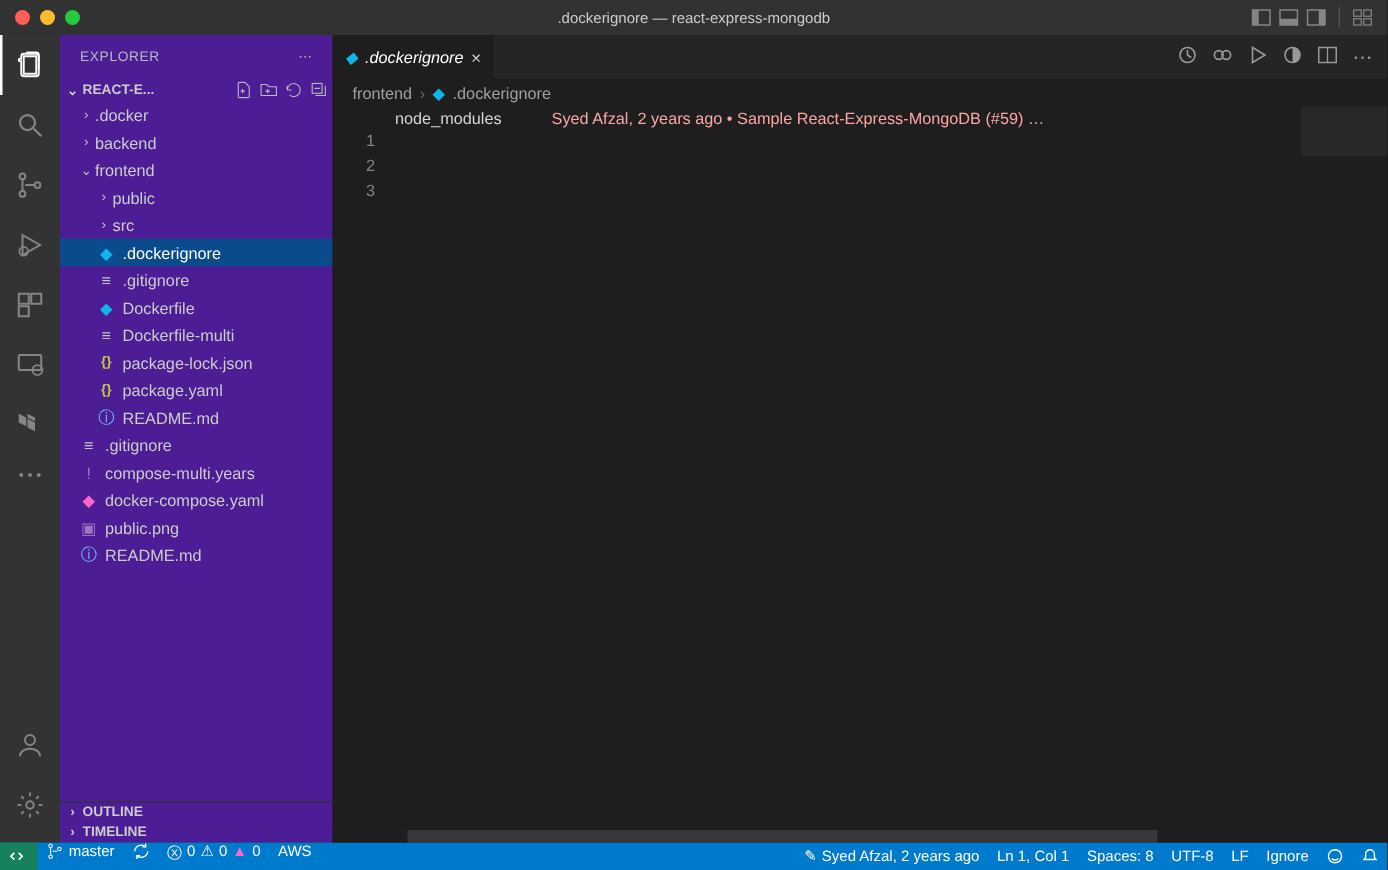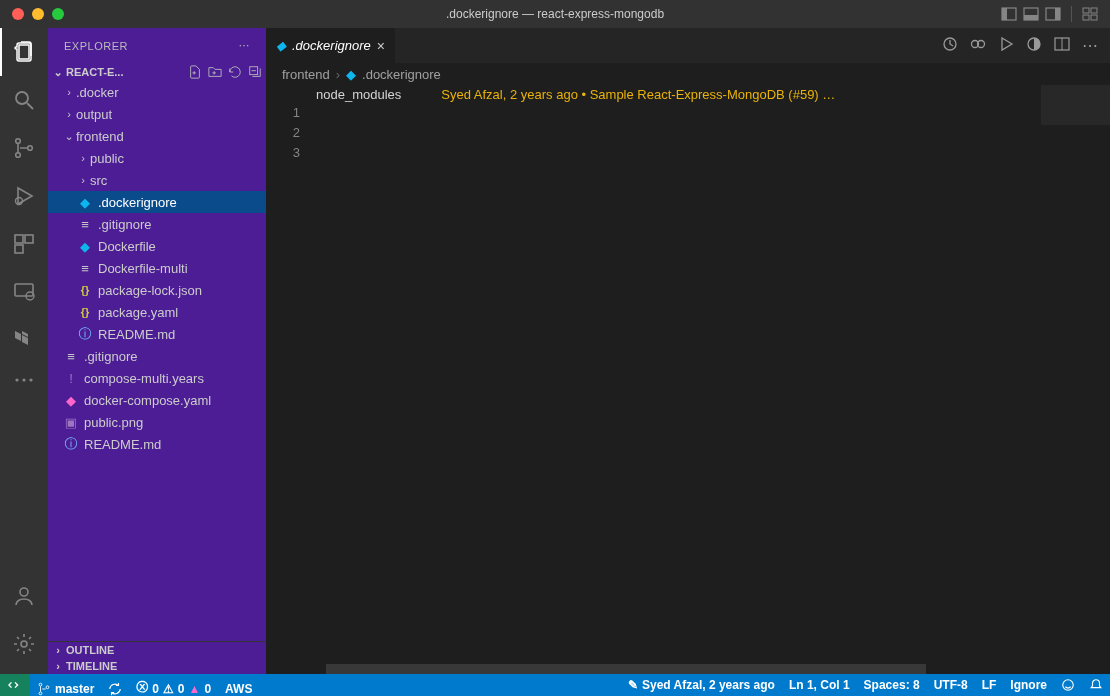--- a/index.html
+++ b/index.html
@@ -56,30 +56,30 @@
     
     .breadcrumbs { height: 22px; display: flex; align-items: center; padding: 0 16px; font-size: 13px; color: #a0a0a0; gap: 6px; }
     .breadcrumbs .sep { color: #666; }
     
     .editor-body { flex: 1; display: flex; font-family: Menlo, Monaco, "Courier New", monospace; font-size: 13px; position: relative; }
     .gutter { width: 50px; text-align: right; color: #858585; padding-right: 16px; user-select: none; }
     .gutter-line { height: 20px; line-height: 20px; }
     .code-content { flex: 1; color: #d4d4d4; min-width: 0; }
     .codelens { color: #999999; font-size: 11px; height: 18px; padding-left: 0; }
     .code-line { height: 20px; line-height: 20px; white-space: pre; overflow: hidden; }
-    .inline-blame { color: #eab308; margin-left: 40px; }
+    .inline-blame { color: #fca5a5; margin-left: 40px; }
     .minimap { width: 70px; background: #1e1e1e; border-left: 1px solid #1e1e1e; position: relative; }
     .minimap-slider { position: absolute; top: 0; width: 100%; height: 40px; background: rgba(100,100,100,0.15); }
     
     .hscroll { height: 10px; background: #1e1e1e; position: relative; }
     .hscroll-thumb { position: absolute; left: 60px; height: 10px; width: 600px; background: rgba(120,120,120,0.3); }
     
     
     .statusbar { height: 22px; background: #007acc; display: flex; align-items: center; color: #ffffff; font-size: 12px; }
-    .status-item { padding: 0 7px; display: flex; align-items: flex-end; gap: 4px; height: 100%; cursor: pointer; font-weight: bold; }
+    .status-item { padding: 0 7px; display: flex; align-items: flex-start; gap: 4px; height: 100%; cursor: pointer; }
     .status-remote { background: #16825d; height: 100%; padding: 0 8px; display: flex; align-items: center; }
     .status-right { margin-left: auto; display: flex; }
     .warn-triangle { color: #ff66cc; }
     
     
     .icon-json { color: #cbcb41; font-size: 11px; font-weight: bold; }
     .icon-info { color: #75beff; }
     .icon-docker { color: #0db7ed; }
     .icon-purple { color: #a074c4; }
     .icon-pink { color: #ff66cc; }
@@ -235,21 +235,21 @@
           </span>
       </span>
     </div>
     <div class="tree">
       <div class="tree-item" style="padding-left:14px">
           <span class="tree-chevron">›</span>
           <span class="tree-label">.docker</span>
         </div>
       <div class="tree-item" style="padding-left:14px">
           <span class="tree-chevron">›</span>
-          <span class="tree-label">output</span>
+          <span class="tree-label">backend</span>
         </div>
       <div class="tree-item" style="padding-left:14px">
           <span class="tree-chevron">⌄</span>
           <span class="tree-label">frontend</span>
         </div>
       <div class="tree-item" style="padding-left:28px">
           <span class="tree-chevron">›</span>
           <span class="tree-label">public</span>
         </div>
       <div class="tree-item" style="padding-left:28px">

